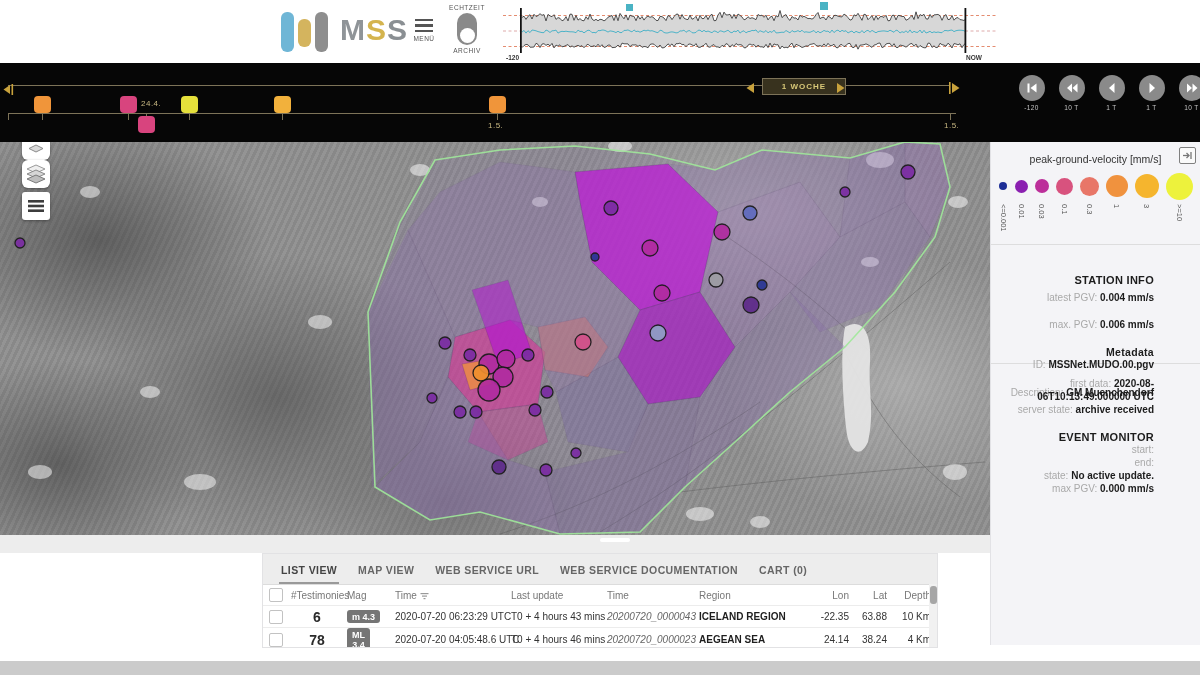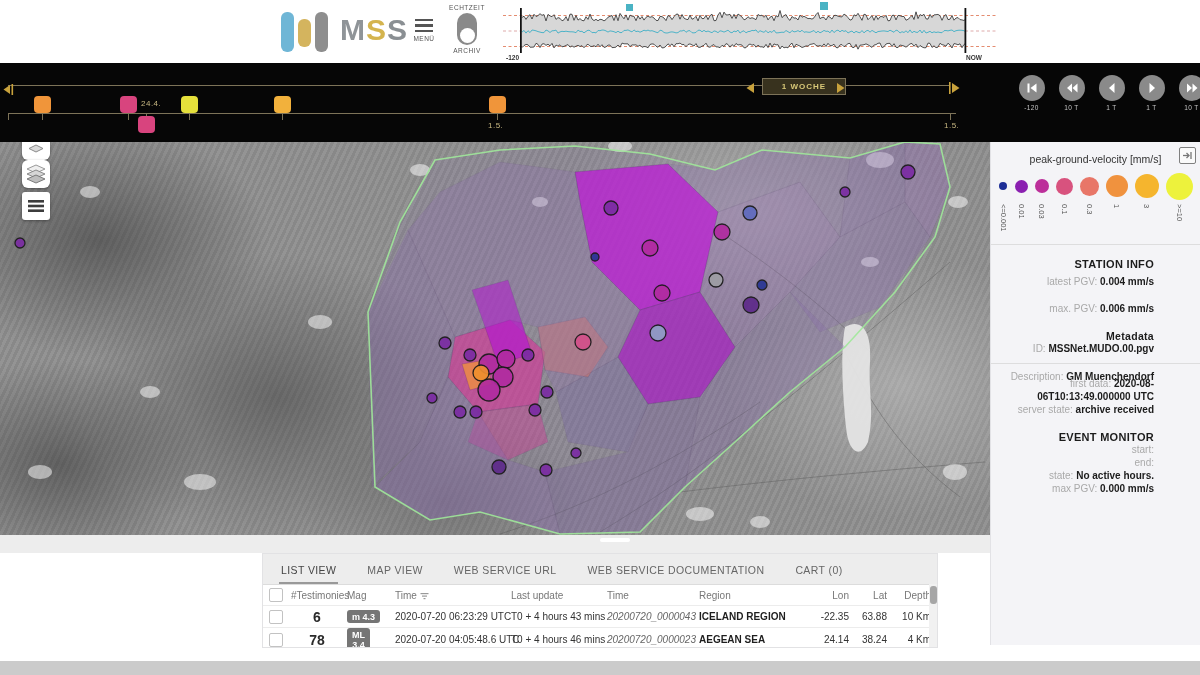--- a/index.html
+++ b/index.html
@@ -55,29 +55,29 @@
   #sb-expand{position:absolute;right:4px;top:5px;width:15px;height:15px;border:1.5px solid #808080;border-radius:2px;background:#fafafa;
     display:flex;align-items:center;justify-content:center;cursor:pointer;}
   #legend{padding-top:11px;border-bottom:1px solid #ddddde;height:91px;}
   #legend-title{font-size:10.5px;color:#333;text-align:center;}
   #legend-items{display:flex;justify-content:center;align-items:flex-start;gap:7px;margin-top:6px;}
   .lg-item{display:flex;flex-direction:column;align-items:center;}
   .lg-dotbox{height:30px;display:flex;align-items:center;}
   .lg-dot{border-radius:50%;display:block;}
   .lg-lab{writing-mode:vertical-rl;font-size:7.5px;color:#555;margin-top:3px;height:34px;}
   .sb-section{padding:13px 46px 0 10px;text-align:right;}
-  .sb-title{font-size:11px;font-weight:bold;color:#1c1c1c;letter-spacing:.3px;}
+  .sb-title{font-size:11px;font-weight:bold;color:#1c1c1c;letter-spacing:.3px;margin-top:16px;}
   .sb-row{font-size:10px;line-height:13px;text-align:right;}
   .sb-lab{color:#a9a9a9;}
   .sb-val{color:#1c1c1c;font-weight:bold;}
   #sb-station{border-bottom:1px solid #ddddde;height:105px;}
 
   
   #panel{position:absolute;left:262px;top:553px;width:676px;height:95px;background:#fff;border:1px solid #e2e2e4;box-sizing:border-box;overflow:hidden;}
-  #tabbar{display:flex;gap:27px;align-items:flex-end;background:#ededed;height:30px;padding:0 0 0 16px;border-bottom:1px solid #dcdcdc;}
+  #tabbar{display:flex;gap:17px;align-items:flex-end;background:#ededed;height:30px;padding:0 0 0 16px;border-bottom:1px solid #dcdcdc;font-weight:bold;}
   .tab{font-size:10.5px;color:#666;letter-spacing:.4px;padding:0 2px 8px 2px;cursor:pointer;white-space:nowrap;}
   .tab.active{color:#444;border-bottom:2px solid #999;padding-bottom:6px;}
   #grid{position:relative;}
   .tr{display:grid;grid-template-columns:26px 56px 48px 116px 96px 92px 108px 46px 38px 44px;align-items:center;height:21px;border-bottom:1px solid #ececec;}
   .tr.head{height:20px;color:#777;}
   .td{font-size:10px;color:#333;white-space:nowrap;overflow:visible;padding:0 2px;box-sizing:border-box;}
   .head .td{color:#777;font-size:10px;}
   .c-num{text-align:right;}
   .c-test{text-align:center;}
   .tr:not(.head) .c-test{font-size:14px;font-weight:bold;color:#2a2a2a;}
@@ -382,21 +382,21 @@
       <div class="sb-title" style="font-size:10.5px;margin-top:15px;">Metadata</div>
       <div class="sb-row"><span class="sb-lab">ID:</span> <span class="sb-val">MSSNet.MUDO.00.pgv</span></div>
       <div class="sb-row" style="margin-top:15px;"><span class="sb-lab">Description:</span> <span class="sb-val">GM Muenchendorf</span></div>
     </div>
     <div class="sb-section">
       <div class="sb-row"><span class="sb-lab">first data:</span> <span class="sb-val">2020-08-06T10:13:49.000000 UTC</span></div>
       <div class="sb-row"><span class="sb-lab">server state:</span> <span class="sb-val">archive received</span></div>
       <div class="sb-title" style="margin-top:15px;">EVENT MONITOR</div>
       <div class="sb-row"><span class="sb-lab">start:</span> <span class="sb-val"></span></div>
       <div class="sb-row"><span class="sb-lab">end:</span> <span class="sb-val"></span></div>
-      <div class="sb-row"><span class="sb-lab">state:</span> <span class="sb-val">No active hours.</span></div>
+      <div class="sb-row"><span class="sb-lab">state:</span> <span class="sb-val">No active update.</span></div>
       <div class="sb-row"><span class="sb-lab">max PGV:</span> <span class="sb-val">0.000 mm/s</span></div>
     </div>
   </div>
 
   <div id="panel">
     <div id="tabbar">
         <div class="tab active">LIST VIEW</div>
         <div class="tab">MAP VIEW</div>
         <div class="tab">WEB SERVICE URL</div>
         <div class="tab">WEB SERVICE DOCUMENTATION</div>

